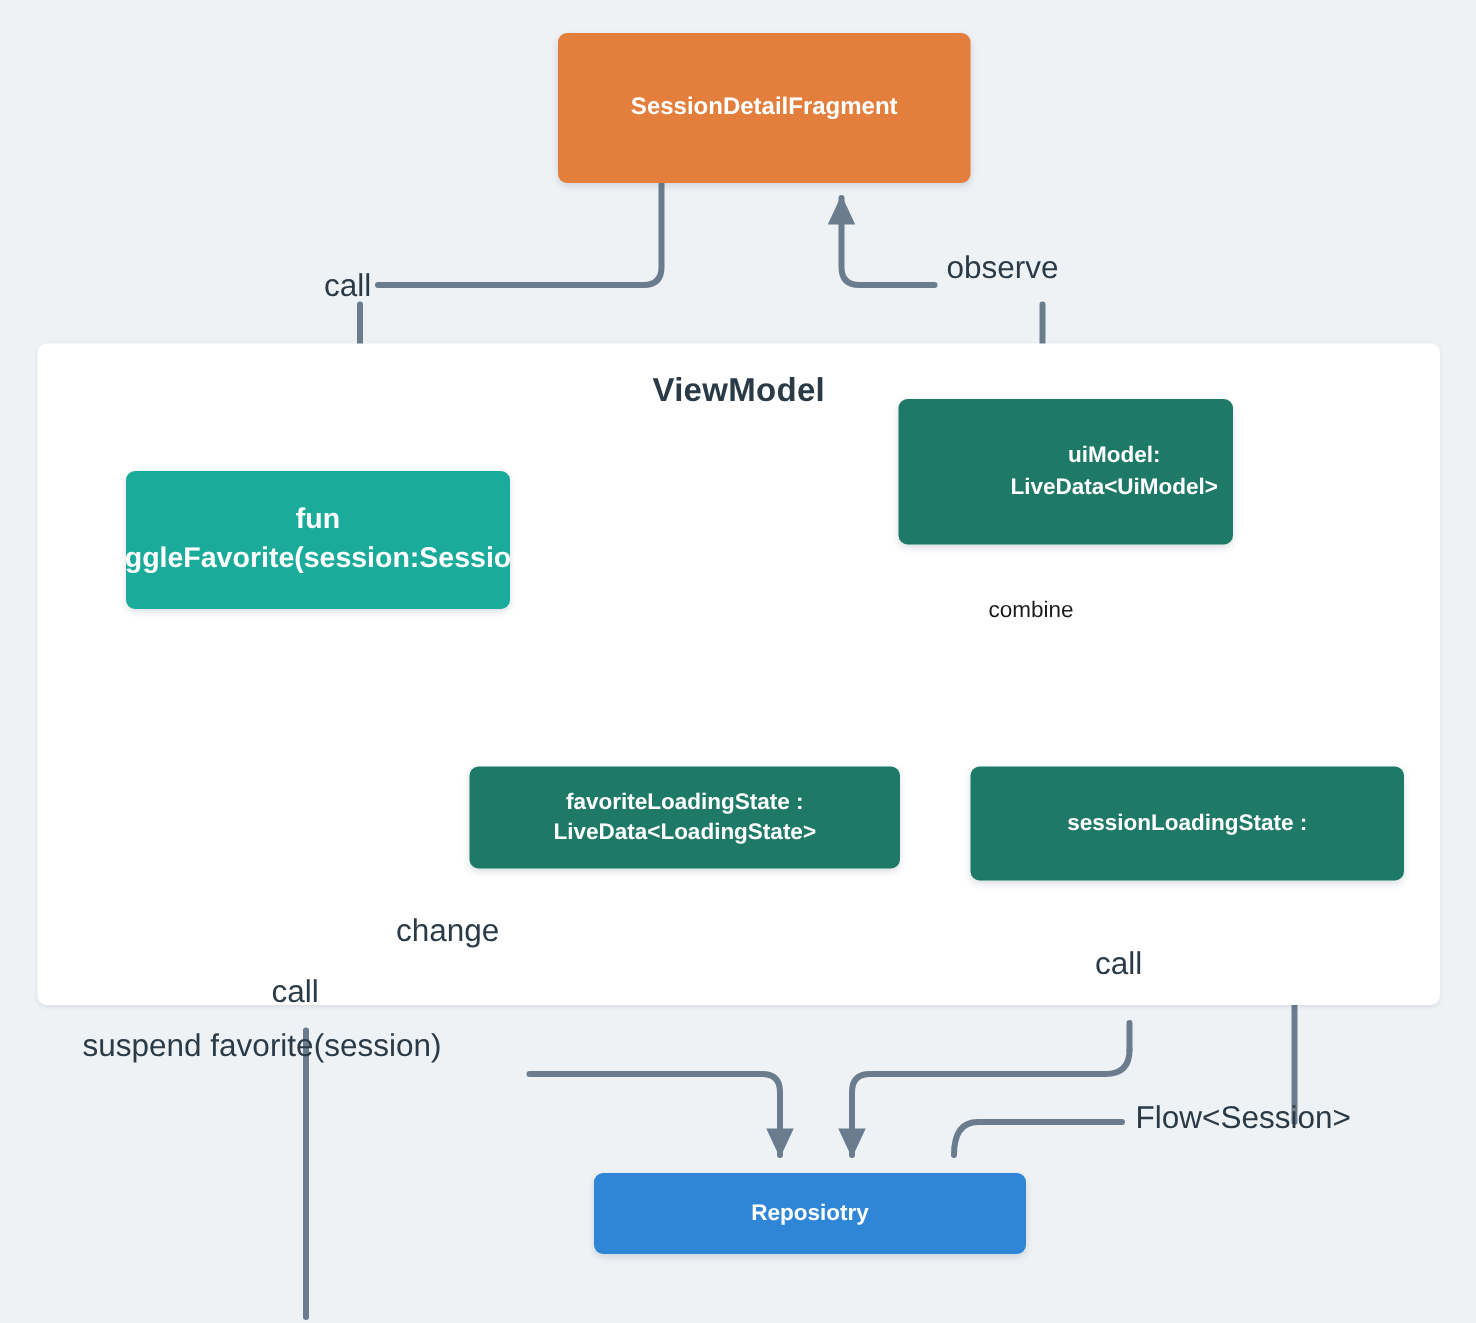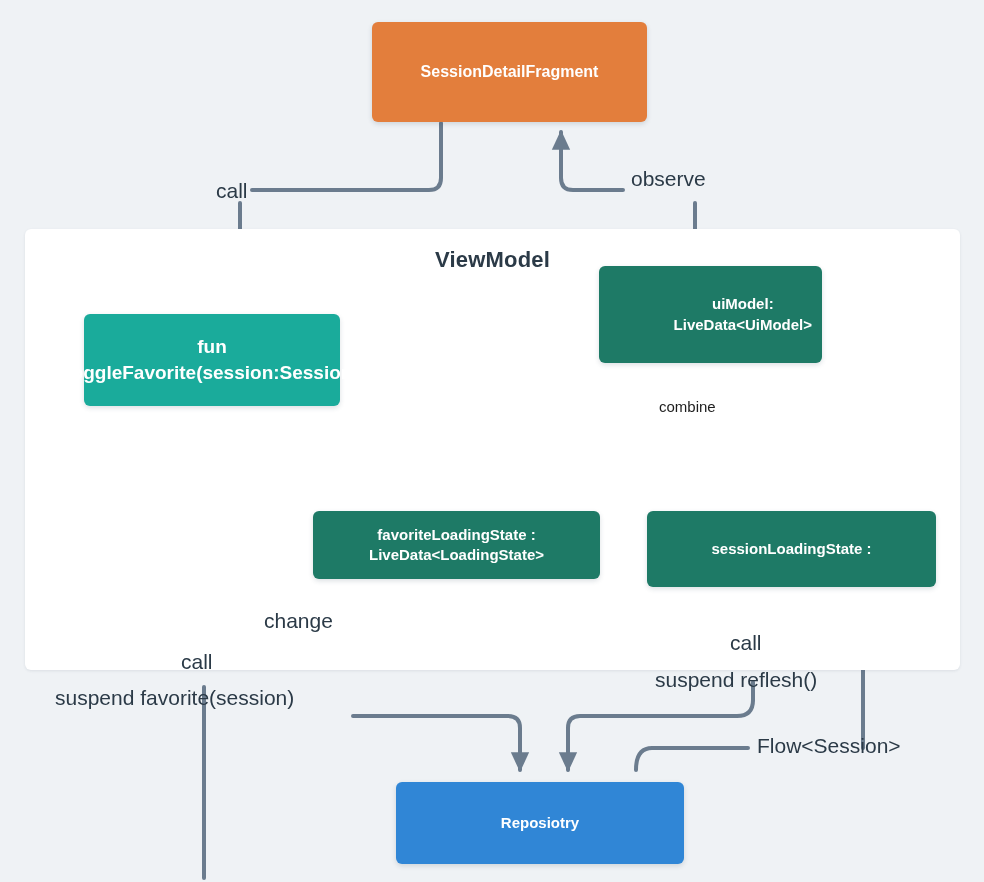--- a/index.html
+++ b/index.html
@@ -113,21 +113,21 @@
     width: 289px;
     height: 76px;
     background: #1e7a66;
     font-size: 15px;
   }
 
   .node-repo {
     left: 396px;
     top: 782px;
     width: 288px;
-    height: 82px;
+    height: 54px;
     background: #3086d6;
     font-size: 15px;
   }
 
   
   .edge-label {
     position: absolute;
     color: #2b3a47;
     font-size: 21px;
     white-space: nowrap;
@@ -243,17 +243,16 @@
   <div class="lbl-combine">combine</div>
 
   <div class="edge-label lbl-change">change</div>
 
   <div class="edge-label lbl-call-left">call</div>
 
   <div class="edge-label lbl-suspend-fav">suspend favorite(session)</div>
 
   <div class="edge-label lbl-call-right">call</div>
 
-  <div class="edge-label lbl-suspend-ref">suspend reflesh()</div>
 
   <div class="edge-label lbl-flow">Flow&lt;Session&gt;</div>
 
 </div>
 
 </body></html>

